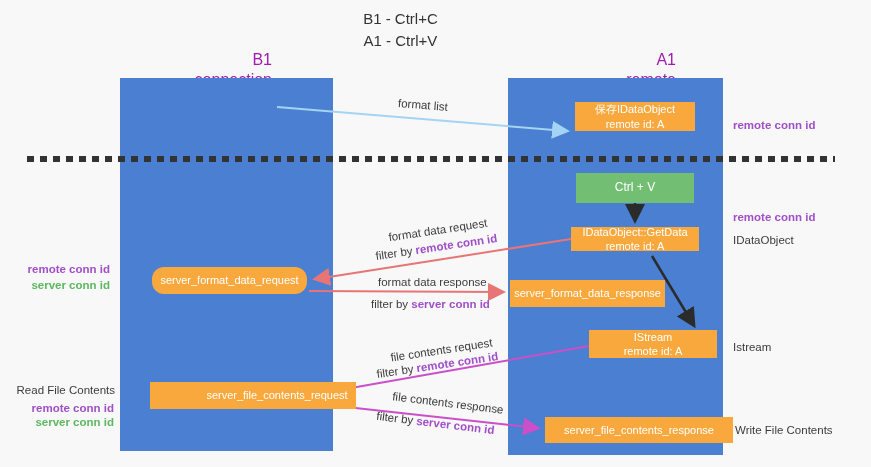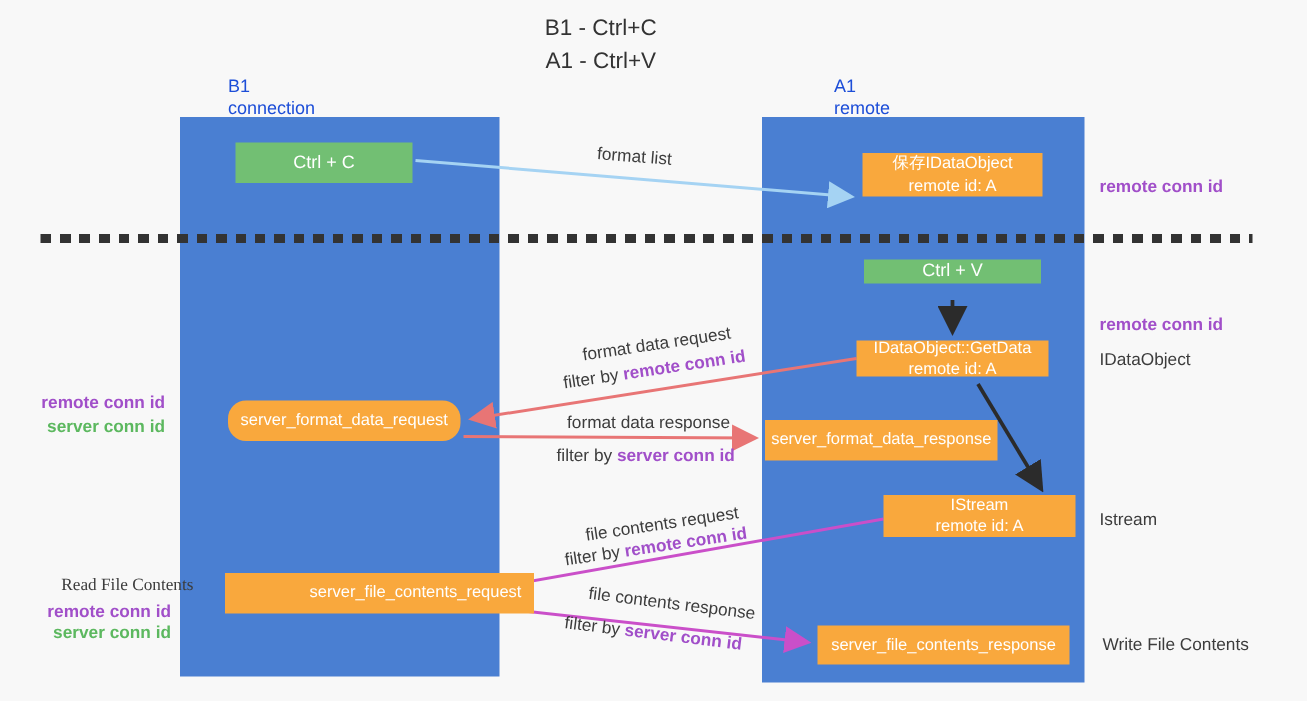--- a/index.html
+++ b/index.html
@@ -12,21 +12,21 @@
     width:871px;height:467px;
     background:#f8f8f8;
     overflow:hidden;
   }
   .title{
     position:absolute;left:0;top:8px;width:801px;
     text-align:center;color:#333;font-size:15px;line-height:1.45;
   }
   .col-header{
     position:absolute;top:50px;width:120px;
-    text-align:left;color:#1d4ed8;font-size:12px;line-height:1.25;
+    text-align:right;color:#a21caf;font-size:16px;line-height:1.25;
   }
   .col-header.b1{left:152px;}
   .col-header.a1{left:556px;}
   .col{
     position:absolute;background:#4a7fd2;
   }
   .col.b1{left:120px;top:78px;width:213px;height:373px;}
   .col.a1{left:508px;top:78px;width:215px;height:377px;}
   .divider{
     position:absolute;left:27px;top:156px;width:808px;height:6px;
@@ -93,30 +93,27 @@
     </defs>
     <line x1="277" y1="107" x2="566" y2="131" stroke="#a5d3f3" stroke-width="2" marker-end="url(#m-blue)"></line>
     <line x1="635" y1="200" x2="635" y2="219" stroke="#2b2b2b" stroke-width="2.5" marker-end="url(#m-black)"></line>
     <line x1="652" y1="256" x2="693" y2="324" stroke="#2b2b2b" stroke-width="2.5" marker-end="url(#m-black)"></line>
     <line x1="571" y1="239" x2="316" y2="279" stroke="#e87575" stroke-width="2" marker-end="url(#m-salmon)"></line>
     <line x1="309" y1="291" x2="502" y2="292" stroke="#e87575" stroke-width="2" marker-end="url(#m-salmon)"></line>
     <line x1="589" y1="346" x2="317" y2="394" stroke="#ca4fc9" stroke-width="2" marker-end="url(#m-magenta)"></line>
     <line x1="310" y1="403" x2="537" y2="428" stroke="#ca4fc9" stroke-width="2" marker-end="url(#m-magenta)"></line>
   </svg>
 
-  <div class="box green" style="left:157px;top:95px;width:118px;height:27px;">
-    <span>Ctrl + C</span>
-  </div>
 
   <div class="box orange" style="left:575px;top:102px;width:120px;height:29px;">
     <span>保存IDataObject</span>
     <span>remote id: A</span>
   </div>
 
-  <div class="box green" style="left:576px;top:173px;width:118px;height:16px;">
+  <div class="box green" style="left:576px;top:173px;width:118px;height:30px;">
     <span>Ctrl + V</span>
   </div>
 
   <div class="box orange" style="left:571px;top:227px;width:128px;height:24px;">
     <span>IDataObject::GetData</span>
     <span>remote id: A</span>
   </div>
 
   <div class="box orange" style="left:152px;top:267px;width:155px;height:27px;border-radius:12px;">
     <span>server_format_data_request</span>
@@ -128,21 +125,21 @@
 
   <div class="box orange" style="left:589px;top:330px;width:128px;height:28px;">
     <span>IStream</span>
     <span>remote id: A</span>
   </div>
 
   <div class="box orange" style="left:150px;top:382px;width:158px;height:27px;padding-left:48px;">
     <span>server_file_contents_request</span>
   </div>
 
-  <div class="box orange" style="left:545px;top:417px;width:168px;height:26px;text-align:right;">
+  <div class="box orange" style="left:545px;top:417px;width:188px;height:26px;text-align:right;">
     <span>server_file_contents_response</span>
   </div>
 
   <div class="lbl rot-slight" style="left:398px;top:99px;">format list</div>
 
   <div class="lbl rot-up" style="left:388px;top:224px;">format data request</div>
   <div class="lbl rot-up" style="left:375px;top:241px;"><span>filter by </span><span class="purple">remote conn id</span></div>
 
   <div class="lbl" style="left:378px;top:276px;">format data response</div>
   <div class="lbl" style="left:371px;top:298px;"><span>filter by </span><span class="purple">server conn id</span></div>
@@ -154,17 +151,17 @@
   <div class="lbl rot-down" style="left:376px;top:417px;"><span>filter by </span><span class="purple">server conn id</span></div>
 
   <div class="lbl side purple" style="left:733px;top:119px;">remote conn id</div>
   <div class="lbl side purple" style="left:733px;top:211px;">remote conn id</div>
   <div class="lbl side" style="left:733px;top:234px;">IDataObject</div>
   <div class="lbl side" style="left:733px;top:341px;">Istream</div>
   <div class="lbl side" style="left:735px;top:424px;">Write File Contents</div>
 
   <div class="lbl side right-al purple" style="left:10px;top:263px;width:100px;">remote conn id</div>
   <div class="lbl side right-al greentx" style="left:10px;top:279px;width:100px;">server conn id</div>
-  <div class="lbl side right-al" style="left:24px;top:384px;width:105px;font-family:Liberation Serif, serif;">Read File Contents</div>
+  <div class="lbl side right-al" style="left:10px;top:384px;width:105px;">Read File Contents</div>
   <div class="lbl side right-al purple" style="left:14px;top:402px;width:100px;">remote conn id</div>
   <div class="lbl side right-al greentx" style="left:14px;top:416px;width:100px;">server conn id</div>
 
 </div>
 
 </body></html>

